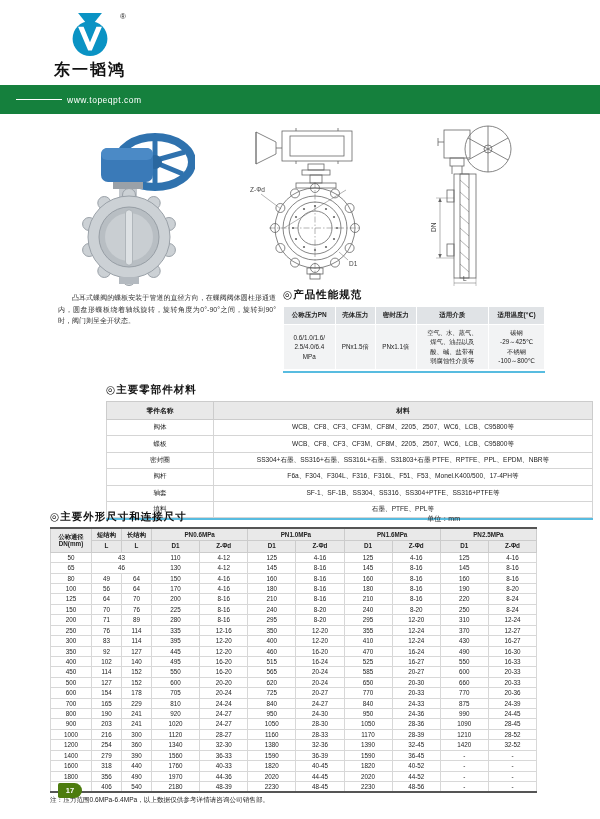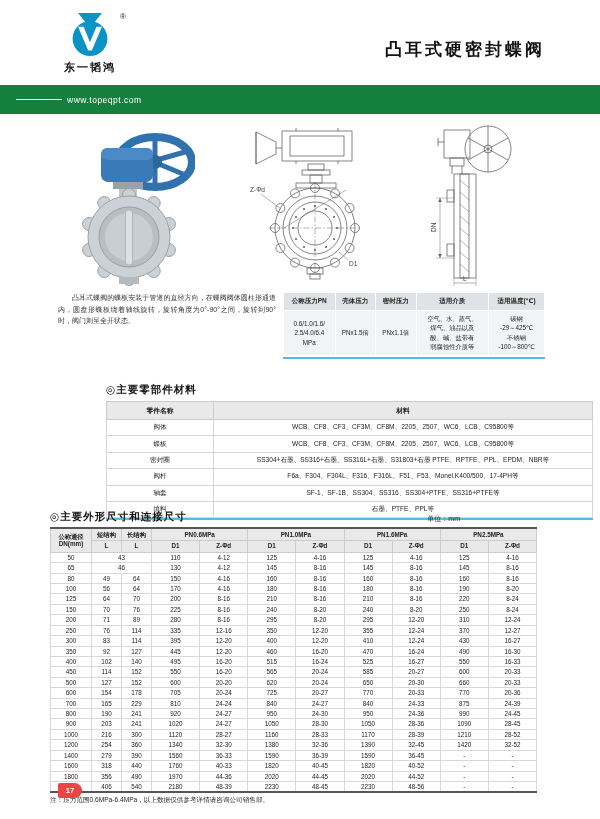--- a/index.html
+++ b/index.html
@@ -4,21 +4,21 @@
 <style>
   html,body{margin:0;padding:0;}
   body{font-family:"Liberation Sans","DejaVu Sans",sans-serif;background:#fff;}
   .page{position:relative;width:600px;height:819px;background:#fff;overflow:hidden;}
 
   
   .header{position:absolute;left:0;top:0;width:600px;height:85px;background:#fff;}
   .logo-block{position:absolute;left:50px;top:12px;width:80px;text-align:center;}
   .logo-mark{display:block;margin:0 auto;}
   .reg-mark{position:absolute;right:4px;top:0;font-size:8px;color:#222;}
-  .company-name{font-size:11px;font-weight:bold;color:#111;letter-spacing:2px;margin-top:2px;white-space:nowrap;}
+  .company-name{font-size:16px;font-weight:bold;color:#111;letter-spacing:2px;margin-top:2px;white-space:nowrap;}
   .doc-title{position:absolute;right:55px;top:38px;font-size:17px;font-weight:bold;color:#111;letter-spacing:3px;}
 
   
   .banner{position:absolute;left:0;top:85px;width:600px;height:29px;background:#15803d;display:flex;align-items:center;}
   .banner-line{display:inline-block;width:46px;height:0;border-top:1px solid #fff;margin-left:16px;}
   .banner-url{color:#fff;font-size:8.5px;margin-left:5px;letter-spacing:.5px;}
 
   
   .drawings{position:absolute;left:0;top:118px;width:600px;height:170px;}
   .photo-wrap{position:absolute;left:55px;top:4px;}
@@ -52,38 +52,37 @@
   .dimensions{position:absolute;left:50px;top:510px;width:410px;}
   .dims-top{position:relative;height:14px;}
   .unit-label{position:absolute;right:0;top:4px;font-size:7px;color:#222;}
   .dims-table{width:487px;border-collapse:collapse;margin-top:3px;border-top:2px solid #555;border-bottom:2px solid #555;table-layout:fixed;}
   .dims-table th{background:#e9e9e9;font-size:6.3px;font-weight:bold;color:#222;padding:1.5px 0;border:1px solid #ccc;white-space:pre-line;line-height:1.25;}
   .dims-table td{background:#fff;font-size:6.3px;color:#222;text-align:center;padding:1px 0;border:1px solid #d8d8d8;line-height:1.18;}
   .col-dn{width:40px;} .col-l{width:29px;} .col-d1{width:46px;} .col-zd{width:51px;}
   .dims-note{margin-top:3px;font-size:6.6px;color:#222;}
 
   
-  .page-badge{position:absolute;left:58px;top:783px;width:24px;height:15px;background:#ef4444;border-radius:2px 9px 9px 2px;color:#fff;font-size:7.5px;font-weight:bold;display:flex;align-items:center;justify-content:center;}
+  .page-badge{position:absolute;left:58px;top:783px;width:24px;height:15px;background:#4d7c0f;border-radius:2px 9px 9px 2px;color:#fff;font-size:7.5px;font-weight:bold;display:flex;align-items:center;justify-content:center;}
 </style>
 </head>
 <body>
 
 <div class="page">
 
   <div class="header">
     <div class="logo-block">
       <svg class="logo-mark" width="44" height="46" viewBox="0 0 48 50">
         <polygon points="11,1 37,1 29,11 19,11" fill="#0a93c4"></polygon>
         <circle cx="24" cy="29" r="19" fill="#0a93c4"></circle>
         <path d="M11,16 L22,42 L26,42 L37,16 L31,16 L24,33 L17,16 Z" fill="#ffffff"></path>
       </svg>
       <span class="reg-mark">®</span>
       <div class="company-name">东一韬鸿</div>
     </div>
-    <div class="doc-title">凸耳式硬密封蝶阀</div>
   </div>
 
   <div class="banner">
     <span class="banner-line"></span>
     <span class="banner-url">www.topeqpt.com</span>
   </div>
 
   <div class="drawings">
 
     <div class="photo-wrap">
@@ -214,20 +213,21 @@
         <text x="55" y="161" font-size="6.5" fill="#444" stroke="none">L</text>
       </svg>
     </div>
   </div>
 
   <div class="features">
     <p>凸耳式蝶阀的蝶板安装于管道的直径方向，在蝶阀阀体圆柱形通道内，圆盘形蝶板绕着轴线旋转，旋转角度为0°-90°之间，旋转到90°时，阀门则呈全开状态。</p>
   </div>
 
   <div class="performance">
+    <div class="sec-head">◎产品性能规范</div>
     <table class="perf-table">
       <thead>
           <tr id="perf-head">
             <th>公称压力PN</th>
             <th>壳体压力</th>
             <th>密封压力</th>
             <th>适用介质</th>
             <th>适用温度(℃)</th>
           </tr>
         </thead>

